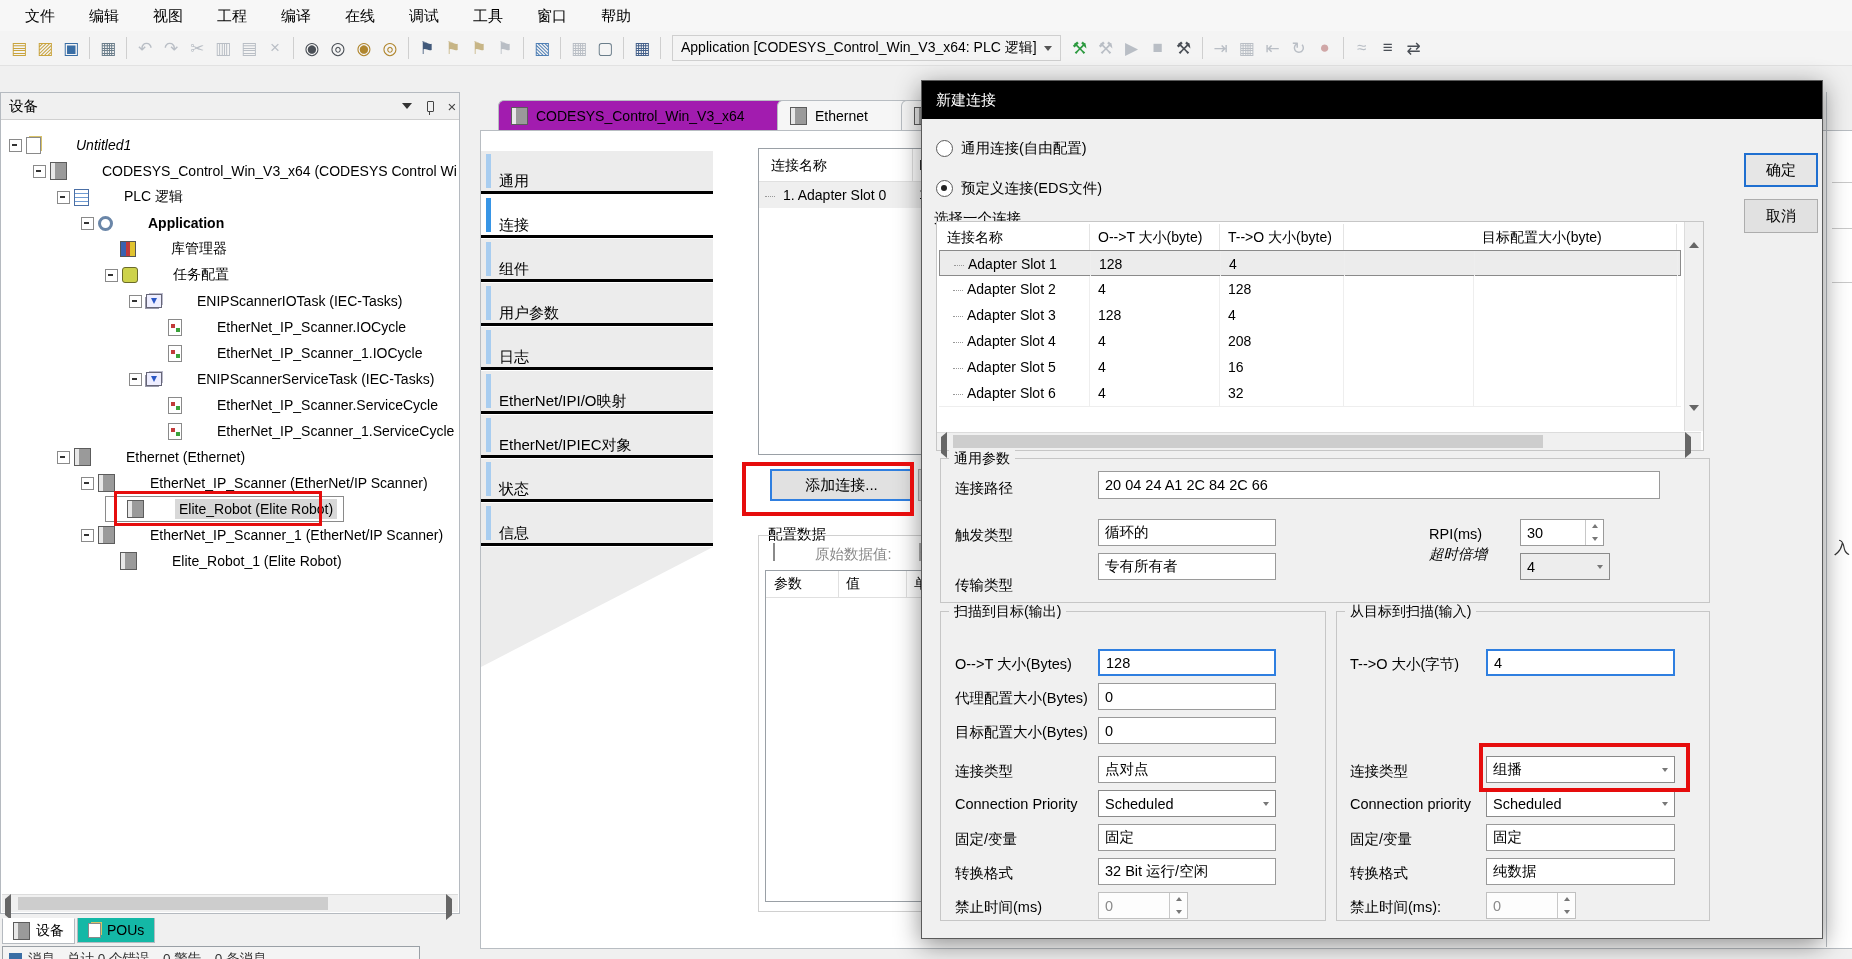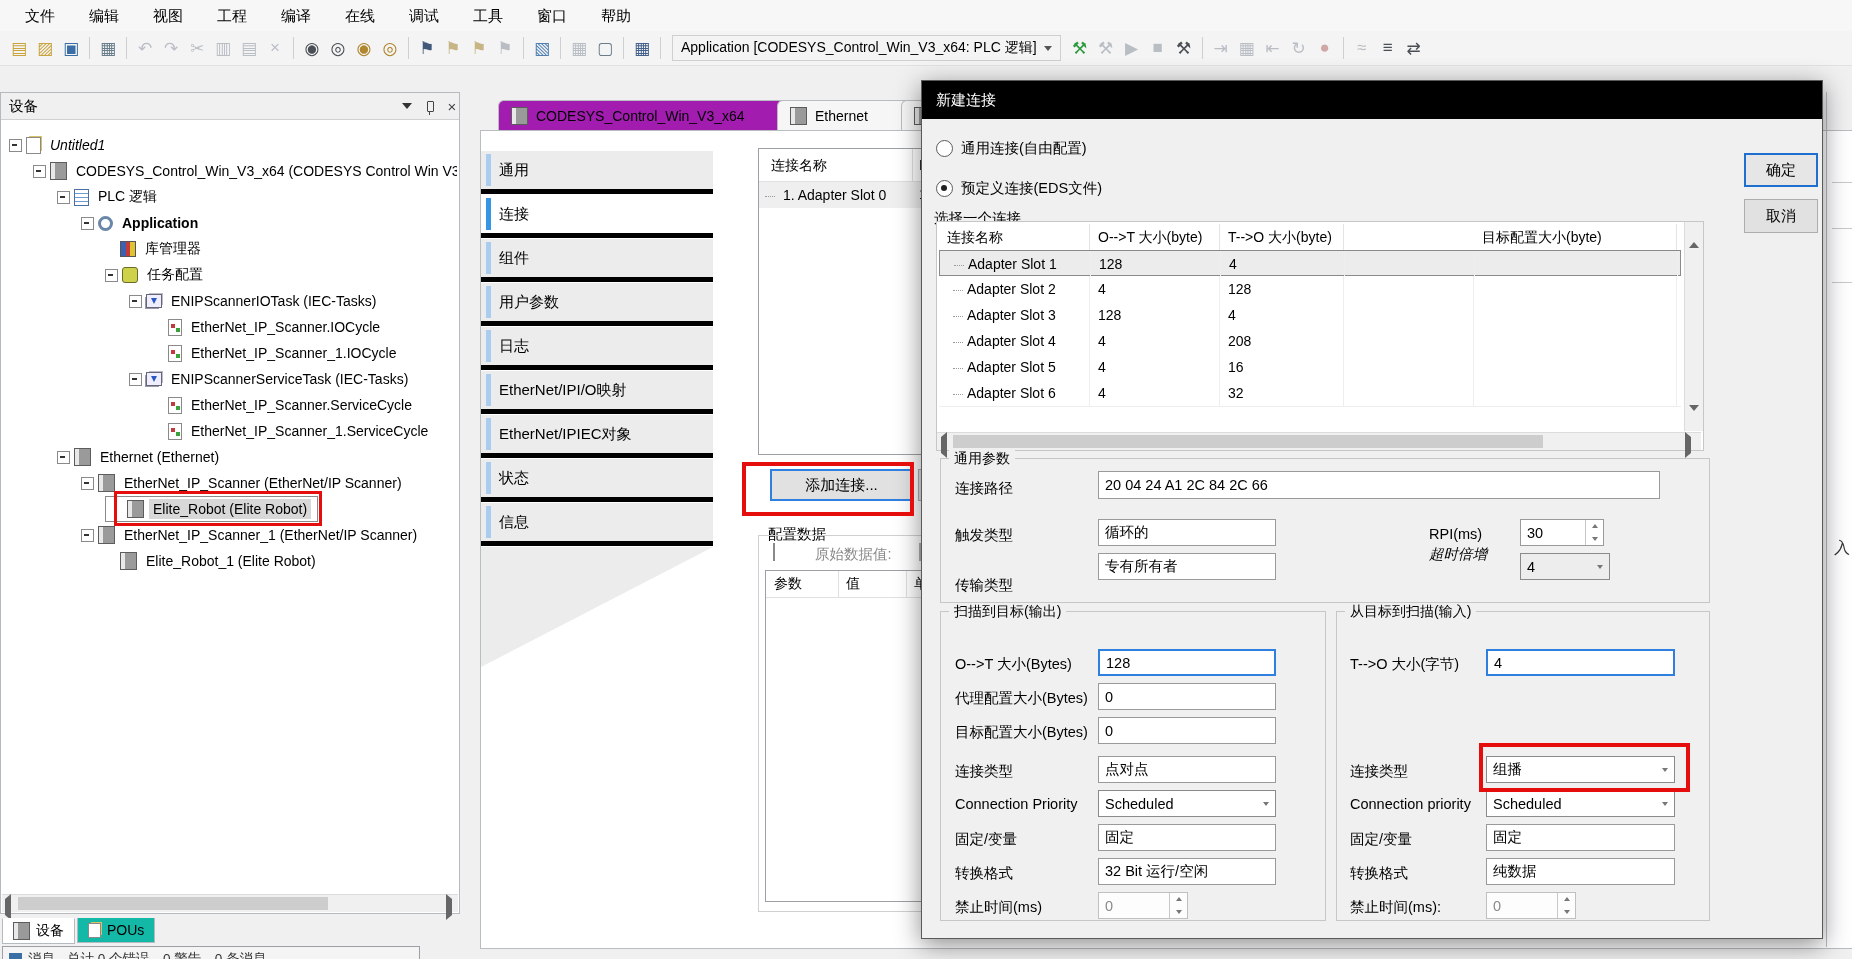--- a/index.html
+++ b/index.html
@@ -17,21 +17,21 @@
   .caret{width:0;height:0;border-left:4px solid transparent;border-right:4px solid transparent;border-top:5px solid #555;margin-left:7px;}
   
   #devpanel{left:0;top:92px;width:460px;height:822px;background:#fff;border:1px solid #b5bac0;box-sizing:border-box;}
   #devheader{left:0;top:0;width:458px;height:26px;background:#f0f0f0;border-bottom:1px solid #d0d0d0;}
   #devtitle{left:8px;top:4px;font-size:14.5px;}
   .hdr-ico{top:6px;width:16px;height:14px;display:flex;align-items:center;justify-content:center;color:#444;font-size:13px;}
   .tri-down{width:0;height:0;border-left:5px solid transparent;border-right:5px solid transparent;border-top:6px solid #333;}
   .pin{width:5px;height:9px;border:1.5px solid #444;border-radius:1px;position:relative;}
   .pin:after{content:"";position:absolute;left:1px;top:9px;width:1.5px;height:4px;background:#444;}
   .treerow{left:1px;height:26px;display:flex;align-items:center;white-space:nowrap;}
-  .treerow .lbl{padding:2px 4px;font-size:14px;}
+  .treerow .lbl{padding:2px 4px;font-size:14px;margin-left:26px;}
   .treerow.sel .lbl{background:#d8d8d8;}
   .lbl.it{font-style:italic;} .lbl.b{font-weight:bold;}
   .expbox{width:11px;height:11px;border:1px solid #8a8a8a;background:#fff;position:relative;margin-right:4px;flex:none;}
   .expbox:after{content:"";position:absolute;left:2px;top:4.5px;width:5px;height:1.5px;background:#333;}
   .ticon{width:18px;height:17px;margin-right:5px;flex:none;position:relative;}
   .ic-project{background:#fff;border:1px solid #8a8a8a;width:13px;height:15px;box-shadow:2px -2px 0 -1px #d8c268;}
   .ic-device{width:15px;height:16px;background:linear-gradient(90deg,#e8e8e8 0 4px,#9a9a9a 4px);border:1px solid #5c5c5c;}
   .ic-plc{width:13px;height:15px;background:repeating-linear-gradient(#fff 0 3px,#6f9bd2 3px 4px);border:1px solid #4a6fa5;}
   .ic-app{width:13px;height:13px;border:3.5px solid #6a86a8;border-radius:50%;background:#fff;box-sizing:border-box;width:15px;height:15px;}
   .ic-lib{width:14px;height:14px;background:linear-gradient(90deg,#3a62b0 0 33%,#c23a3a 33% 66%,#e0c330 66%);border:1px solid #555;}
@@ -50,21 +50,21 @@
   .tri-u{width:0;height:0;border-left:5px solid transparent;border-right:5px solid transparent;border-bottom:6px solid #666;}
   .tri-d{width:0;height:0;border-left:5px solid transparent;border-right:5px solid transparent;border-top:6px solid #666;}
   
   .btab{height:24px;display:inline-flex;align-items:center;padding:0 10px;border:1px solid #b5bac0;border-top:none;background:#14b8a6;font-size:14px;}
   .btab.active{background:#fff;border-top:1px solid #fff;}
   
   #editor{left:468px;top:92px;width:1384px;height:855px;}
   .doctab{top:8px;height:30px;background:#f6f6f6;border:1px solid #b8bdc2;border-bottom:none;border-radius:6px 6px 0 0;display:flex;align-items:center;padding:0 12px;font-size:14px;white-space:nowrap;}
   .doctab.active{background:#a21caf;}
   #edframe{left:12px;top:38px;width:1372px;height:817px;background:#fff;border:1px solid #b8bdc2;border-right:none;}
-  .sidetab{left:0;width:232px;height:43px;background:#ececec;display:flex;align-items:center;padding-left:18px;box-sizing:border-box;font-size:15px;border-bottom:5px solid #000000;}
+  .sidetab{left:0;width:232px;height:43px;background:#ececec;display:flex;align-items:flex-end;padding-left:18px;box-sizing:border-box;font-size:15px;border-bottom:3px solid #000000;}
   .sidetab .strip{position:absolute;left:5px;top:3px;bottom:3px;width:5px;background:#a8cdf0;}
   .sidetab.active{background:#fff;}
   .sidetab.active .strip{background:#3795e6;}
   #sideslant{left:0;top:457px;width:232px;height:120px;background:#ececec;clip-path:polygon(0 0,100% 0,0 100%);}
   
   .panelbox{background:#fff;border:1px solid #9aa0a6;}
   .colhdr{font-size:14px;}
   .gbox{border:1px solid #c6c6c6;}
   .glabel{position:absolute;top:-9px;left:8px;background:#f0f0f0;padding:0 5px;font-size:14px;}
   .cbox{width:15px;height:15px;border:1px solid #8a8a8a;background:#fff;position:relative;}

